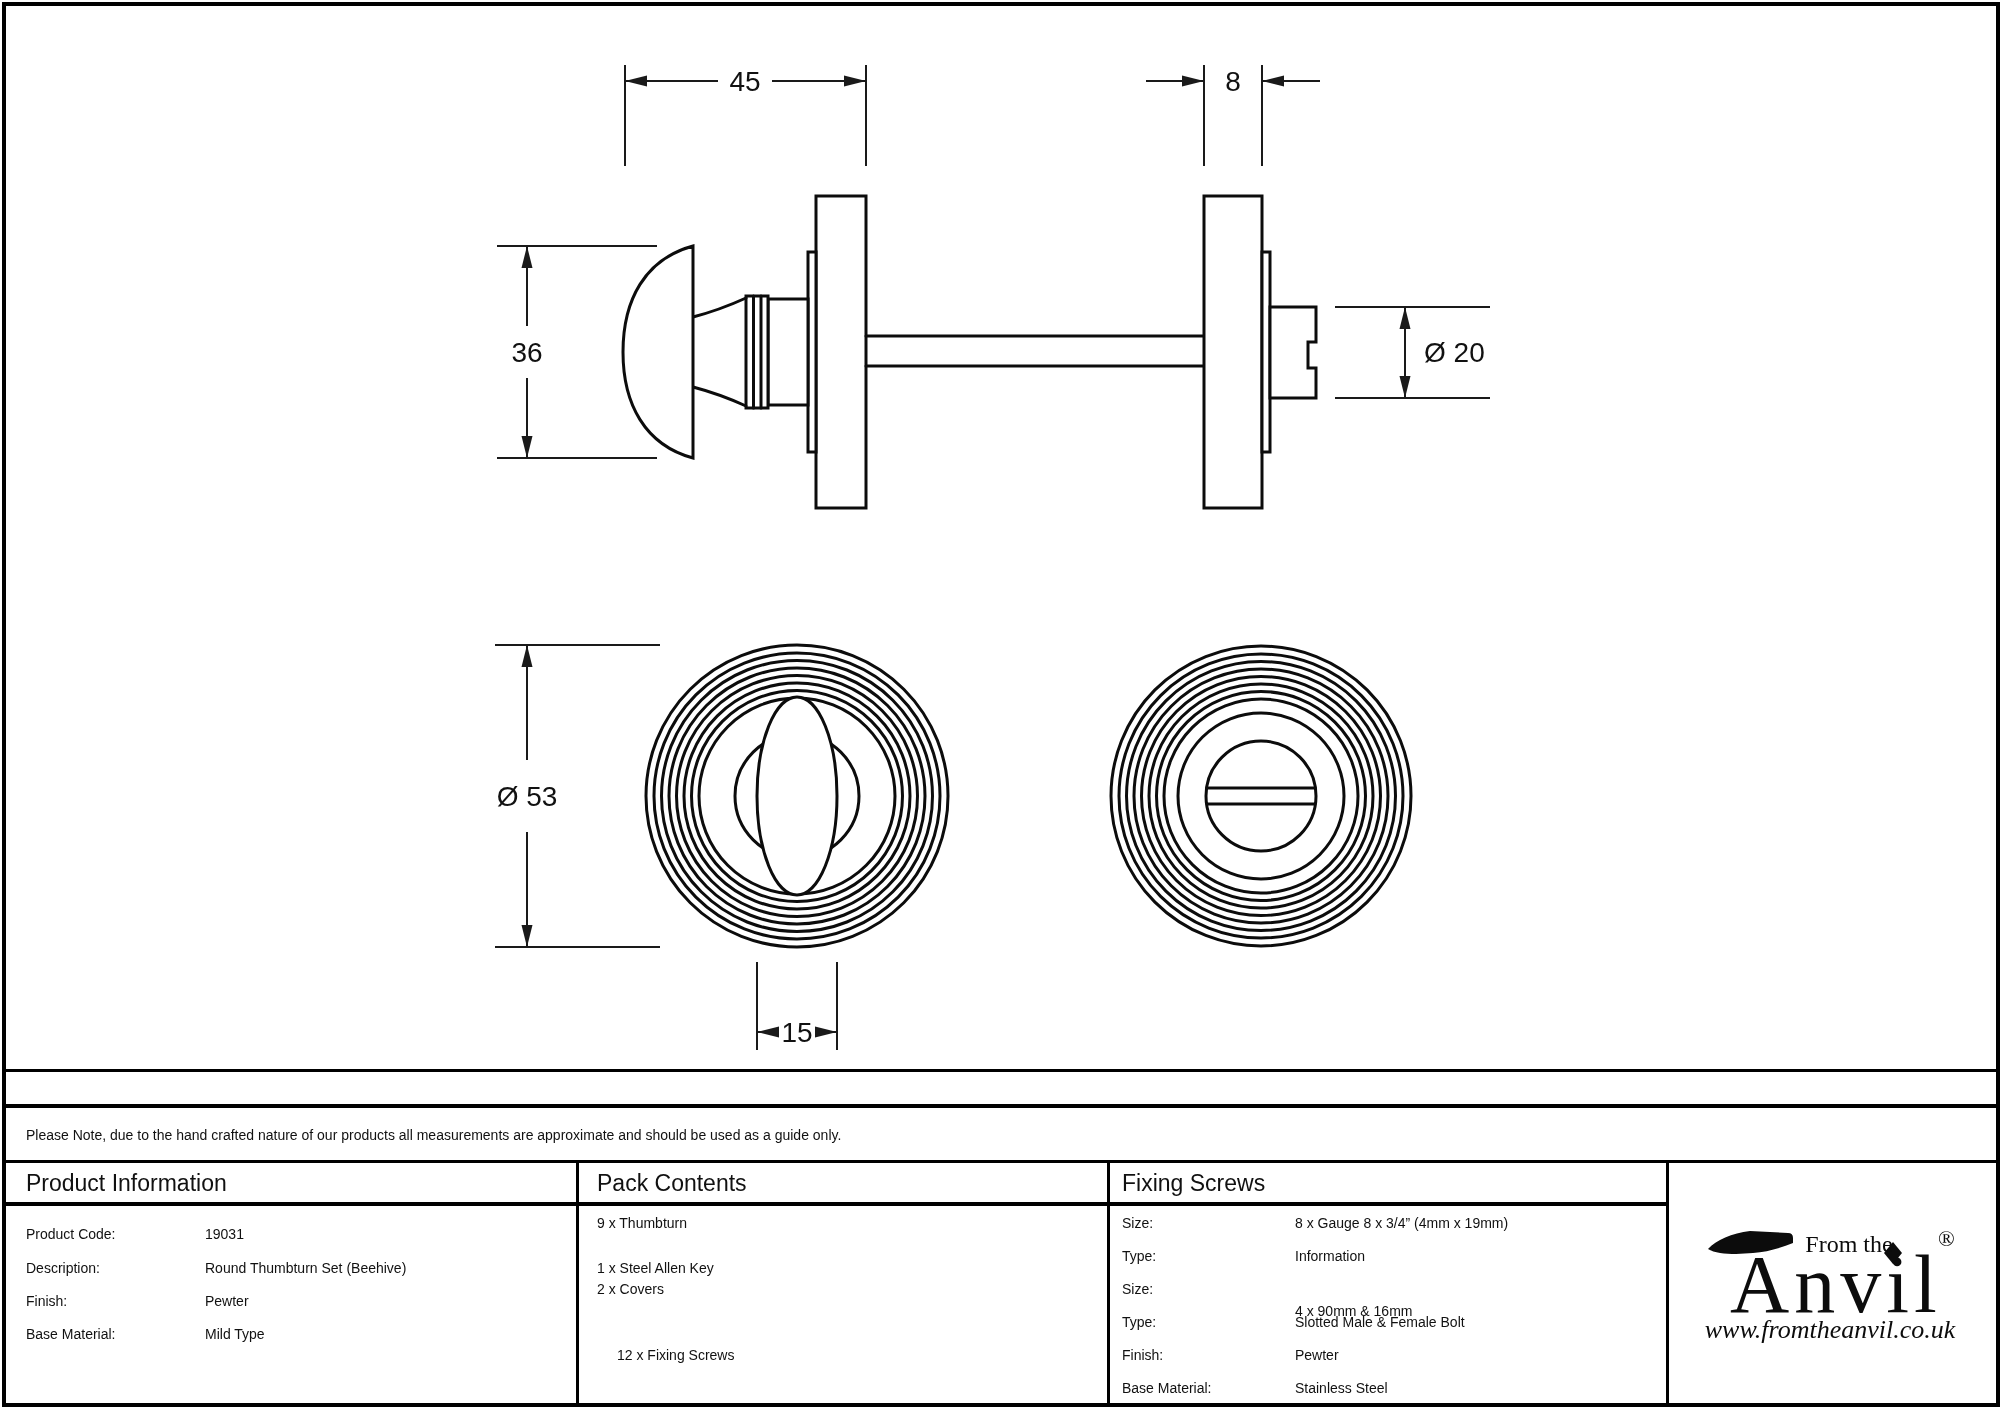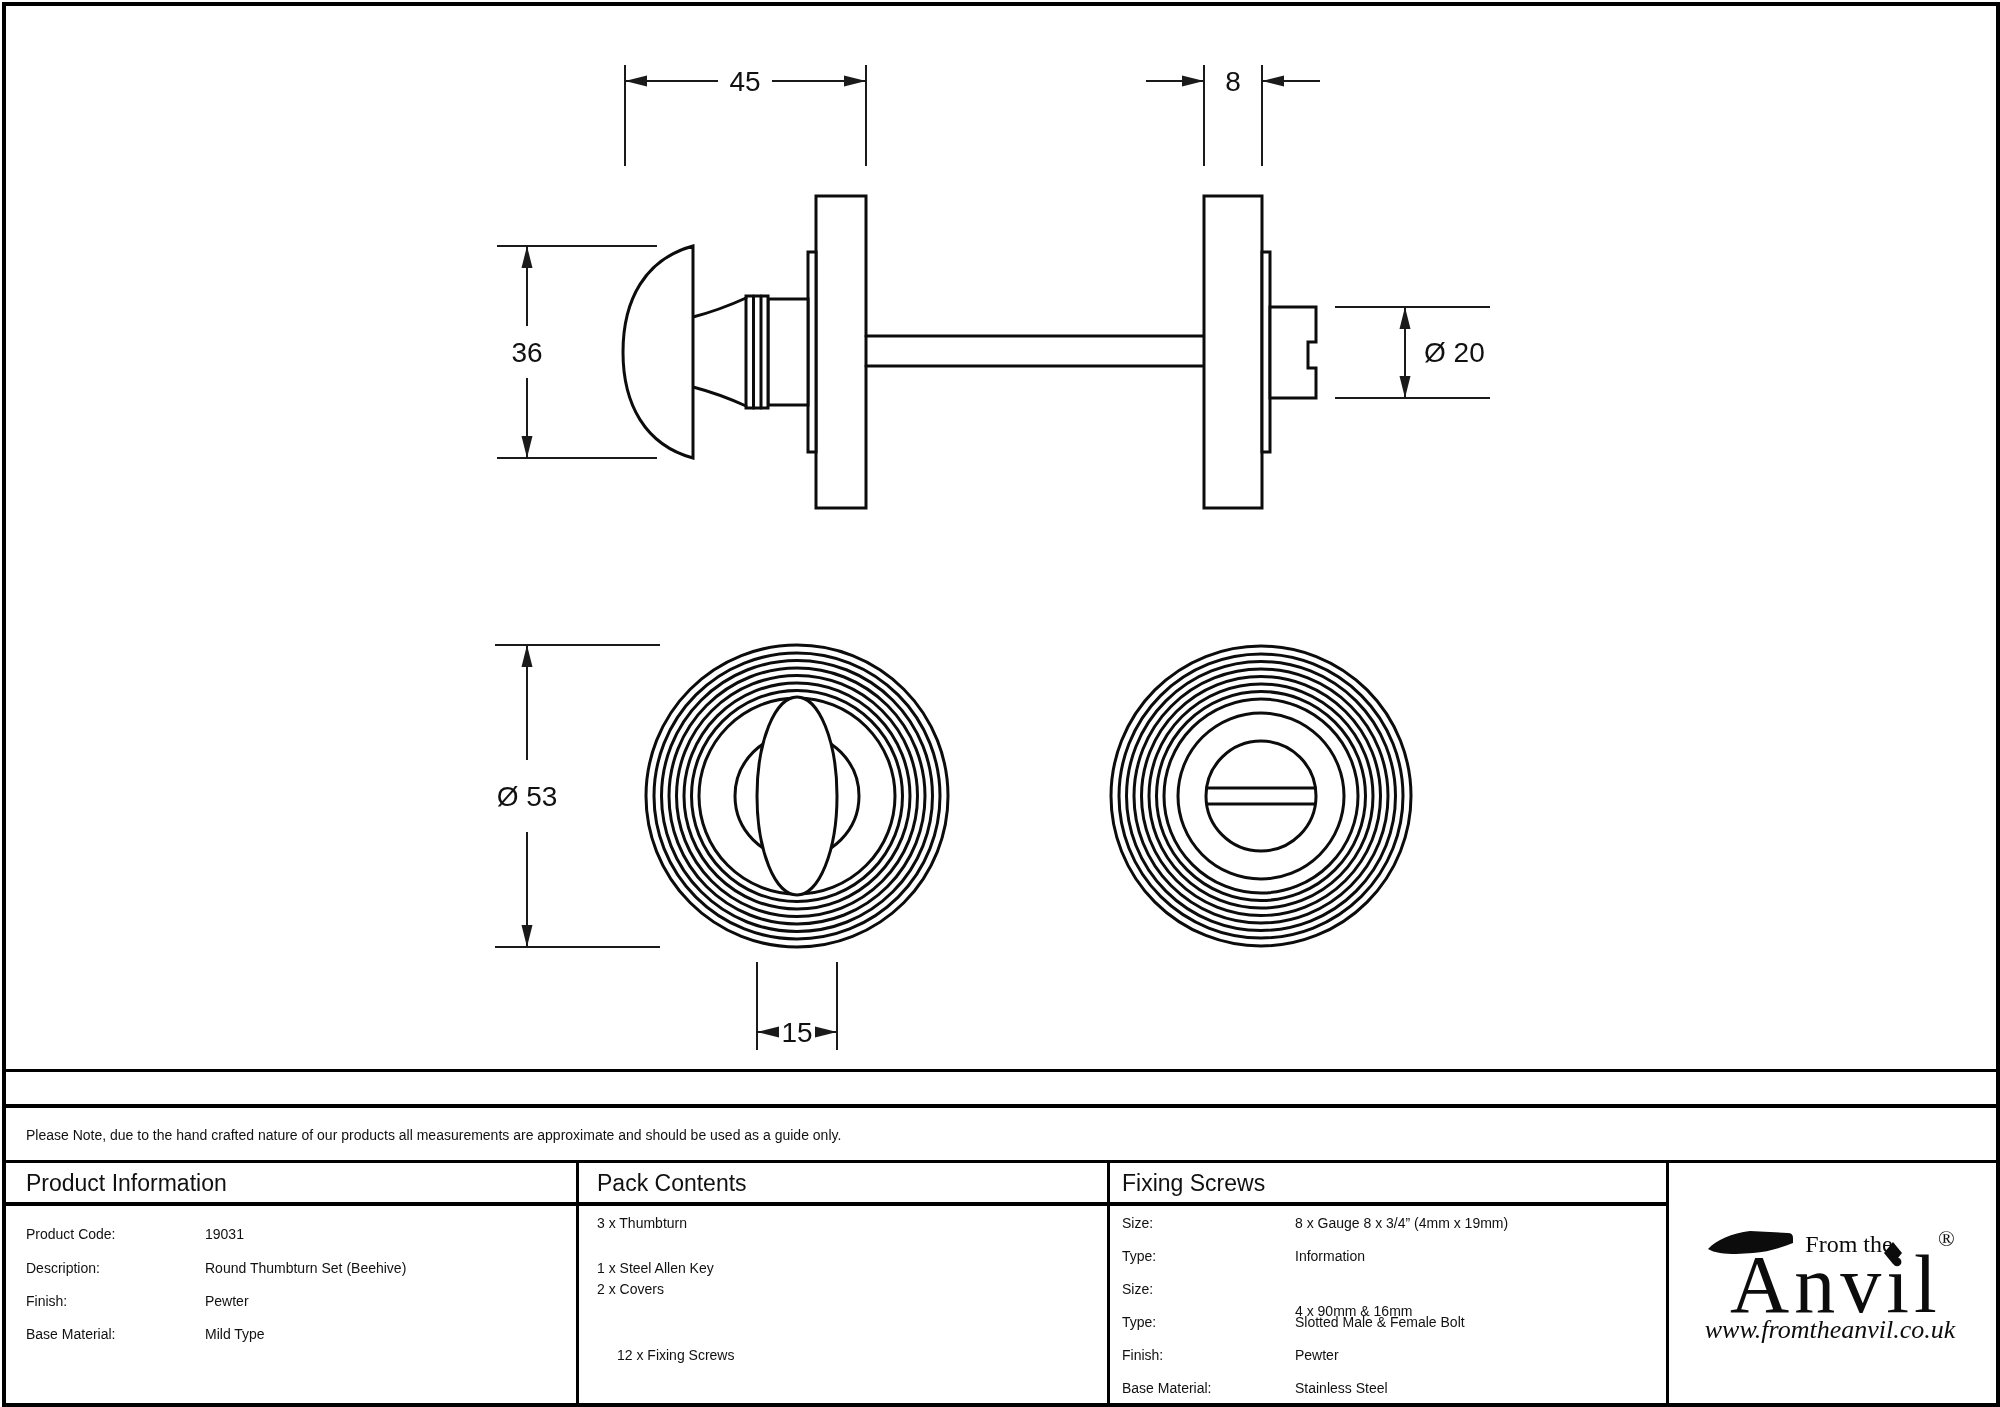--- a/index.html
+++ b/index.html
@@ -158,21 +158,21 @@
 
   <div class="txt" style="left:26px;top:1221px;">Product Code:</div>
   <div class="txt" style="left:205px;top:1221px;">19031</div>
   <div class="txt" style="left:26px;top:1255px;">Description:</div>
   <div class="txt" style="left:205px;top:1255px;">Round Thumbturn Set (Beehive)</div>
   <div class="txt" style="left:26px;top:1288px;">Finish:</div>
   <div class="txt" style="left:205px;top:1288px;">Pewter</div>
   <div class="txt" style="left:26px;top:1321px;">Base Material:</div>
   <div class="txt" style="left:205px;top:1321px;">Mild Type</div>
 
-  <div class="txt" style="left:597px;top:1210px;">3 x Thumbturn</div>
+  <div class="txt" style="left:597px;top:1210px;">9 x Thumbturn</div>
   <div class="txt" style="left:597px;top:1276px;">2 x Covers</div>
   <div class="txt" style="left:597px;top:1255px;">1 x Steel Allen Key</div>
   <div class="txt" style="left:597px;top:1342px;margin-left:20px;">12 x Fixing Screws</div>
 
   <div class="txt" style="left:1122px;top:1210px;">Size:</div>
   <div class="txt" style="left:1295px;top:1210px;">8 x Gauge 8 x 3/4” (4mm x 19mm)</div>
   <div class="txt" style="left:1122px;top:1243px;">Type:</div>
   <div class="txt" style="left:1295px;top:1243px;">Information</div>
   <div class="txt" style="left:1122px;top:1276px;">Size:</div>
   <div class="txt" style="left:1295px;top:1276px;margin-top:22px;">4 x 90mm &amp; 16mm</div>

